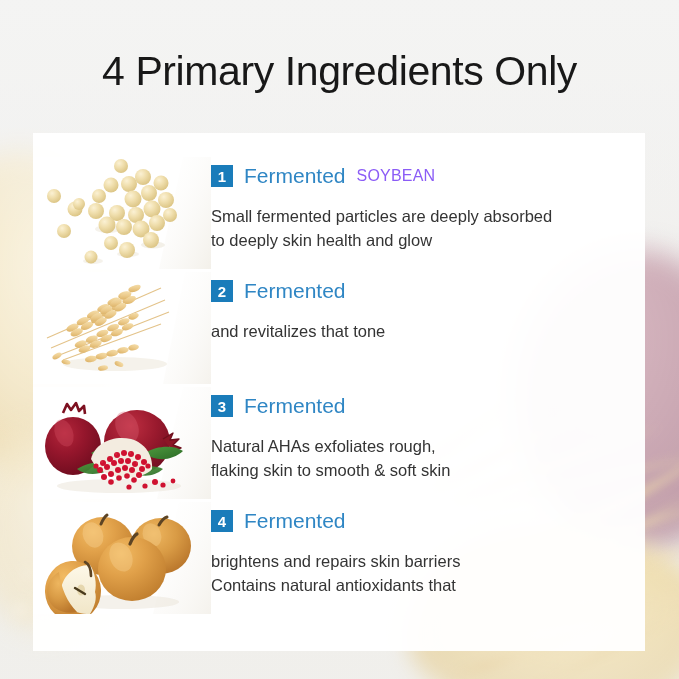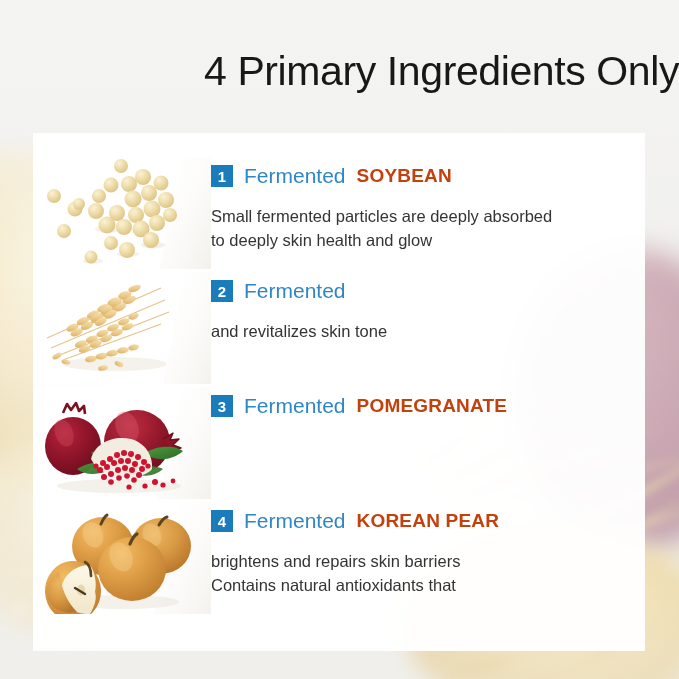--- a/index.html
+++ b/index.html
@@ -123,21 +123,21 @@
                       rgba(246,245,242,.18) 34%, rgba(246,245,242,.10) 72%,
                       rgba(242,241,238,.42) 100%);
   }
 
   
   .title {
     position: absolute;
     left: 0;
     right: 0;
     top: 46px;
-    text-align: right;
+    text-align: center;
     font-size: 41px;
     line-height: 50px;
     letter-spacing: -0.4px;
     color: #181818;
     font-weight: 400;
   }
 
   
   .card {
     position: absolute;
@@ -206,23 +206,23 @@
     flex: 0 0 22px;
   }
   .fermented {
     font-size: 21px;
     color: #2f86c4;
     font-weight: 400;
     margin-right: 9px;
   }
   .ing-name {
     position: relative;
-    font-size: 19px;
-    font-weight: 700;
-    color: #c2410c;
+    font-size: 16px;
+    font-weight: 400;
+    color: #8b5cf6;
     letter-spacing: .2px;
     padding: 0 2px;
   }
   .ing-name::before {
     content: "";
     position: absolute;
     left: 0;
     right: 0;
     bottom: -1px;
     height: 12px;
@@ -436,21 +436,21 @@
               <ellipse cx="86" cy="92" rx="4.6" ry="2.5" transform="rotate(22 86 92)"></ellipse>
             </g>
           </svg>
         </div>
         <div class="copy">
           <div class="headline">
             <span class="num-badge">2</span>
             <span class="fermented">Fermented</span>
           </div>
           <div class="desc">
-            <span>and revitalizes skin tone</span>
+            <span>and revitalizes that tone</span>
           </div>
         </div>
       </div>
 
       <div class="row row-3">
         <div class="thumb">
           <svg width="178" height="112" viewBox="0 0 178 112" xmlns="http://www.w3.org/2000/svg" aria-hidden="true">
             <defs>
               <radialGradient id="pomG" cx="35%" cy="28%" r="78%">
                 <stop offset="0%" stop-color="#b3253a"></stop>
@@ -539,21 +539,24 @@
               <circle cx="112" cy="99" r="2.6"></circle>
                 <circle cx="96" cy="100" r="2.6"></circle>
               <circle cx="140" cy="94" r="2.4"></circle>
             </g>
           </svg>
         </div>
         <div class="copy">
           <div class="headline">
             <span class="num-badge">3</span>
             <span class="fermented">Fermented</span>
-            <span class="ing-name">POMEGRANATE</span>
+          </div>
+          <div class="desc">
+            <span>Natural AHAs exfoliates rough,</span>
+            <span>flaking skin to smooth &amp; soft skin</span>
           </div>
         </div>
       </div>
 
       <div class="row row-4">
         <div class="thumb">
           <svg width="178" height="112" viewBox="0 0 178 112" xmlns="http://www.w3.org/2000/svg" aria-hidden="true">
             <defs>
               <radialGradient id="pearG" cx="34%" cy="26%" r="78%">
                 <stop offset="0%" stop-color="#f2bb63"></stop>
@@ -607,21 +610,20 @@
               </g>
             </g>
 
             <path d="M26 70 C12 78 10 96 22 106 C28 110 36 112 44 110 C34 100 28 86 26 70 Z" fill="url(#pearG2)"></path>
           </svg>
         </div>
         <div class="copy">
           <div class="headline">
             <span class="num-badge">4</span>
             <span class="fermented">Fermented</span>
-            <span class="ing-name">KOREAN PEAR</span>
           </div>
           <div class="desc">
             <span>brightens and repairs skin barriers</span>
             <span>Contains natural antioxidants that</span>
           </div>
         </div>
       </div>
 
     </div>
   </div>

